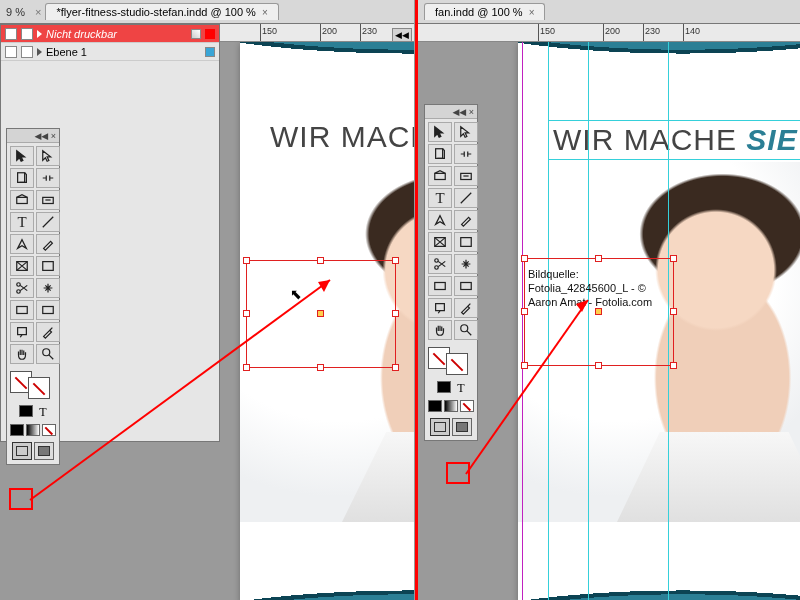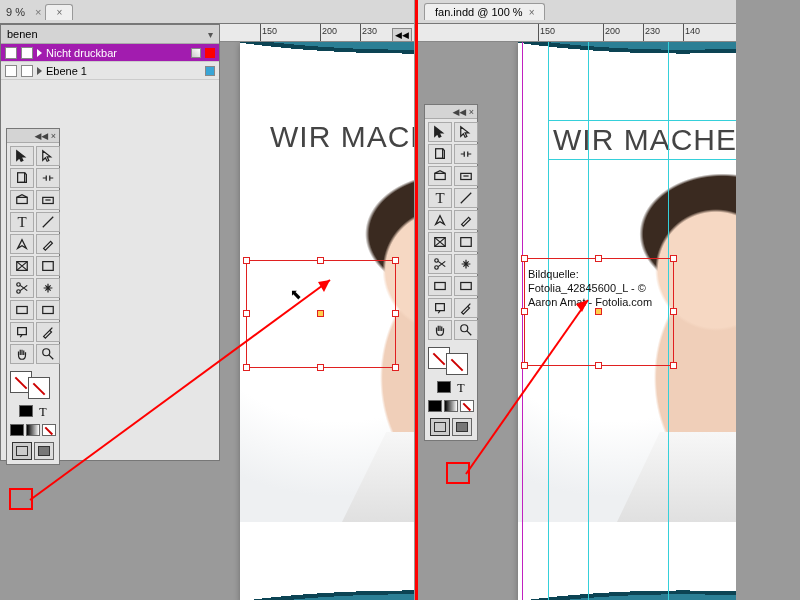--- a/index.html
+++ b/index.html
@@ -13,21 +13,21 @@
     position: relative;
     color: #000;
   }
   .half {
     position: absolute;
     top: 0;
     height: 600px;
     background: #9a9a9a;
   }
   .left-half  { left: 0;   width: 414px; }
-  .right-half { left: 418px; width: 318px; }
+  .right-half { left: 418px; width: 382px; }
   .separator {
     position: absolute;
     left: 415px;
     top: 0;
     width: 3px;
     height: 600px;
     background: #ff0000;
     z-index: 50;
   }
 
@@ -99,22 +99,23 @@
   .layer-row {
     display: flex;
     align-items: center;
     height: 18px;
     border-bottom: 1px solid #ccc;
     font-size: 11px;
     padding: 0 4px;
     gap: 4px;
   }
   .layer-row.sel {
-    background: #a21caf;
+    background: #ef4444;
     color: #fff;
+    font-style: italic;
   }
   .eye {
     width: 12px; height: 12px; border:1px solid #888; background:#fff;
   }
   .tri {
     width:0;height:0;border-top:4px solid transparent;border-bottom:4px solid transparent;border-left:5px solid currentColor;
   }
   .layer-swatch { width:10px; height:10px; }
   .layer-feather { width:10px;height:10px;background:linear-gradient(45deg,#ccc,#fff);border:1px solid #888; }
   .layers-foot {
@@ -276,40 +277,37 @@
 </style>
 </head>
 <body>
 
 <div class="half left-half">
 
   <div class="tabbar">
     <span style="padding-right:6px;color:#333">9 %</span>
     <span style="color:#777;padding:0 4px">×</span>
     <div class="tab">
+      <span>*flyer-fitness-studio-stefan.indd @ 100 %</span>
       <span class="close">×</span>
     </div>
   </div>
 
   <div class="ruler">
     <span class="tick big" style="left:260px"></span>
       <span class="tick-label" style="left:260px">150</span>
     <span class="tick big" style="left:320px"></span>
       <span class="tick-label" style="left:320px">200</span>
     <span class="tick big" style="left:360px"></span>
       <span class="tick-label" style="left:360px">230</span>
   </div>
 
   <div class="panel-collapse">◀◀</div>
 
   <div class="layers-panel">
-    <div class="layers-head">
-      <span>benen</span>
-      <span class="mini-close">▾</span>
-    </div>
     <div class="layer-row sel">
       <span class="eye"></span>
       <span class="eye"></span>
       <span class="tri"></span>
       <span>Nicht druckbar</span>
       <span style="flex:1"></span>
       <span class="layer-feather"></span>
       <span class="layer-swatch" style="background:#ff0000"></span>
     </div>
     <div class="layer-row">

